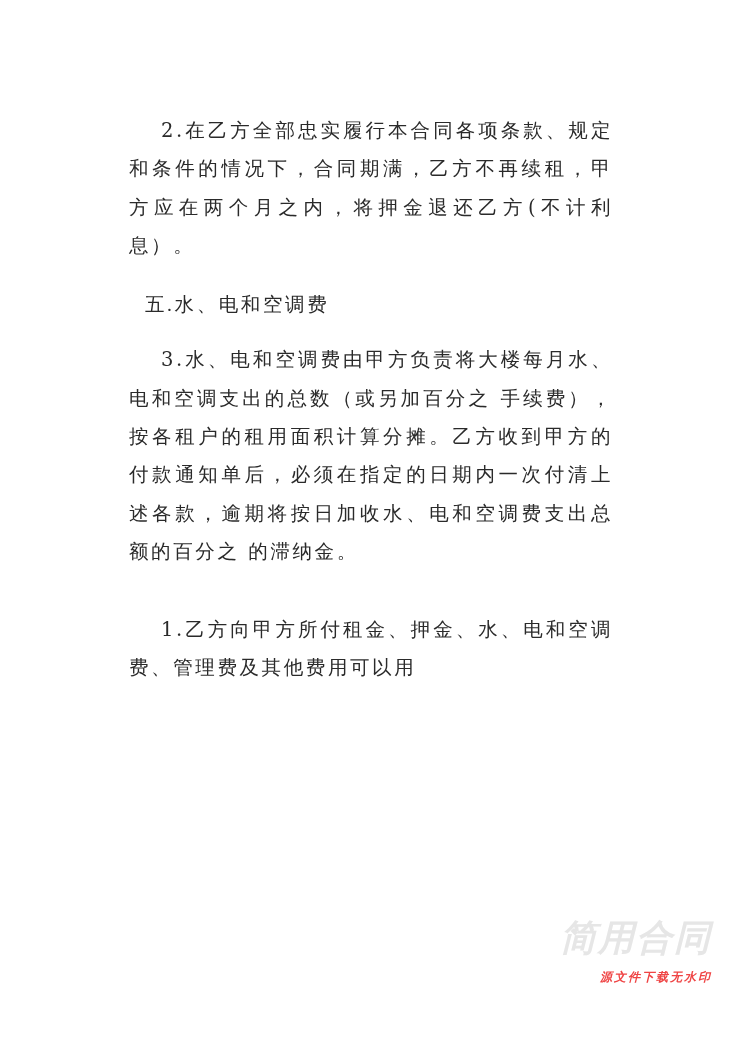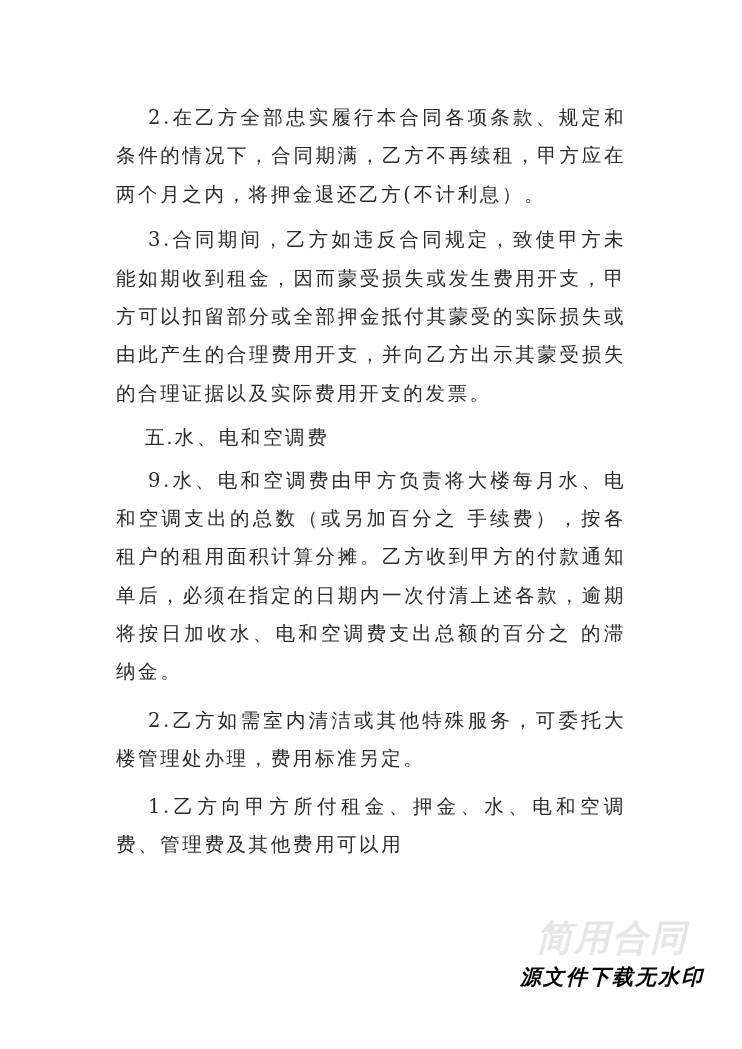--- a/index.html
+++ b/index.html
@@ -20,77 +20,75 @@
       left: 113px;
       top: 96px;
       width: 516px;
     }
     .para {
       font-size: 19.5px;
       line-height: 38.3px;
       letter-spacing: 2.6px;
       text-align: justify;
       text-align-last: left;
-      margin: 3px;
+      margin: 16px;
       text-indent: 32px;
       word-break: break-all;
     }
     .heading {
       font-size: 19.5px;
       line-height: 38.3px;
       letter-spacing: 2.6px;
       margin: 0;
       text-indent: 32px;
       font-family: Liberation Serif, serif;
     }
     .gap { height: 1.5px; }
     .watermark {
       position: absolute;
       left: 512px;
       top: 918px;
       width: 200px;
-      text-align: center;
+      text-align: right;
       pointer-events: none;
     }
     .wm-main {
       font-family: "DejaVu Sans", "Liberation Sans", sans-serif;
       font-weight: bold;
       font-style: italic;
       font-size: 36px;
       letter-spacing: 2px;
       color: #e6e6e6;
       line-height: 40px;
     }
     .wm-sub {
       font-family: "DejaVu Sans", "Liberation Sans", sans-serif;
       font-weight: bold;
       font-style: italic;
-      font-size: 21px;
+      font-size: 12px;
       letter-spacing: 2px;
-      color: #000000;
+      color: #ef4444;
       line-height: 26px;
       margin-top: 6px;
     }
   </style>
 </head>
 <body>
 
 <div class="page">
   <p class="para">2.在乙方全部忠实履行本合同各项条款、规定和条件的情况下，合同期满，乙方不再续租，甲方应在两个月之内，将押金退还乙方(不计利息）。</p>
   <div class="gap"></div>
-  <p class="para">3.合同期间，乙方如违反合同规定，致使甲方未能如期收到租金，因而蒙受损失或发生费用开支，甲方可以扣留部分或全部押金抵付其蒙受的实际损失或由此产生的合理费用开支，并向乙方出示其蒙受损失的合理证据以及实际费用开支的发票。</p>
   <div class="gap"></div>
   <div class="gap"></div>
   <p class="heading">五.水、电和空调费</p>
   <div class="gap"></div>
-  <p class="para">9.水、电和空调费由甲方负责将大楼每月水、电和空调支出的总数（或另加百分之 手续费），按各租户的租用面积计算分摊。乙方收到甲方的付款通知单后，必须在指定的日期内一次付清上述各款，逾期将按日加收水、电和空调费支出总额的百分之 的滞纳金。</p>
+  <p class="para">3.水、电和空调费由甲方负责将大楼每月水、电和空调支出的总数（或另加百分之 手续费），按各租户的租用面积计算分摊。乙方收到甲方的付款通知单后，必须在指定的日期内一次付清上述各款，逾期将按日加收水、电和空调费支出总额的百分之 的滞纳金。</p>
   <div class="gap"></div>
   <div class="gap"></div>
   <div class="gap"></div>
-  <p class="para">2.乙方如需室内清洁或其他特殊服务，可委托大楼管理处办理，费用标准另定。</p>
   <div class="gap"></div>
   <div class="gap"></div>
   <p class="para"><span>1.乙方向甲方所付租金、押金、水、电和空调费、管理费及其他费用可以用</span></p>
 </div>
 
 <div class="watermark">
   <div class="wm-main">简用合同</div>
   <div class="wm-sub">源文件下载无水印</div>
 </div>
 

